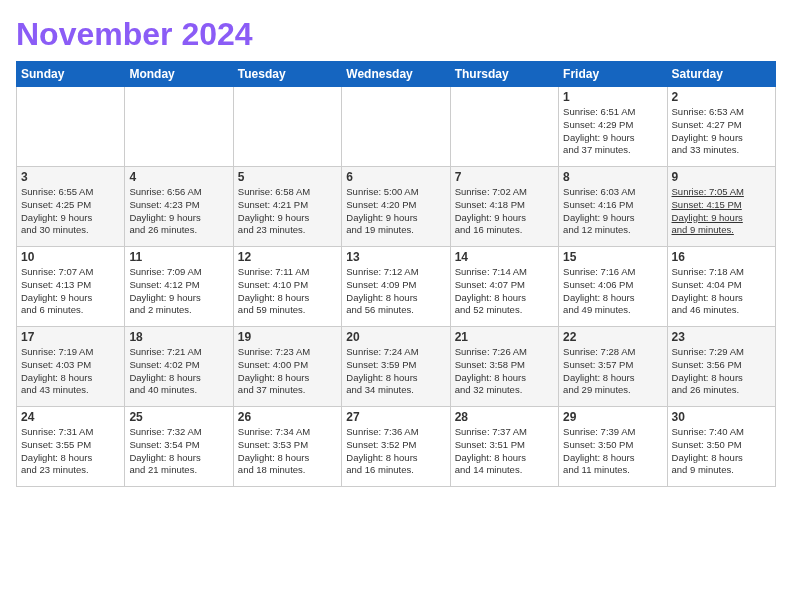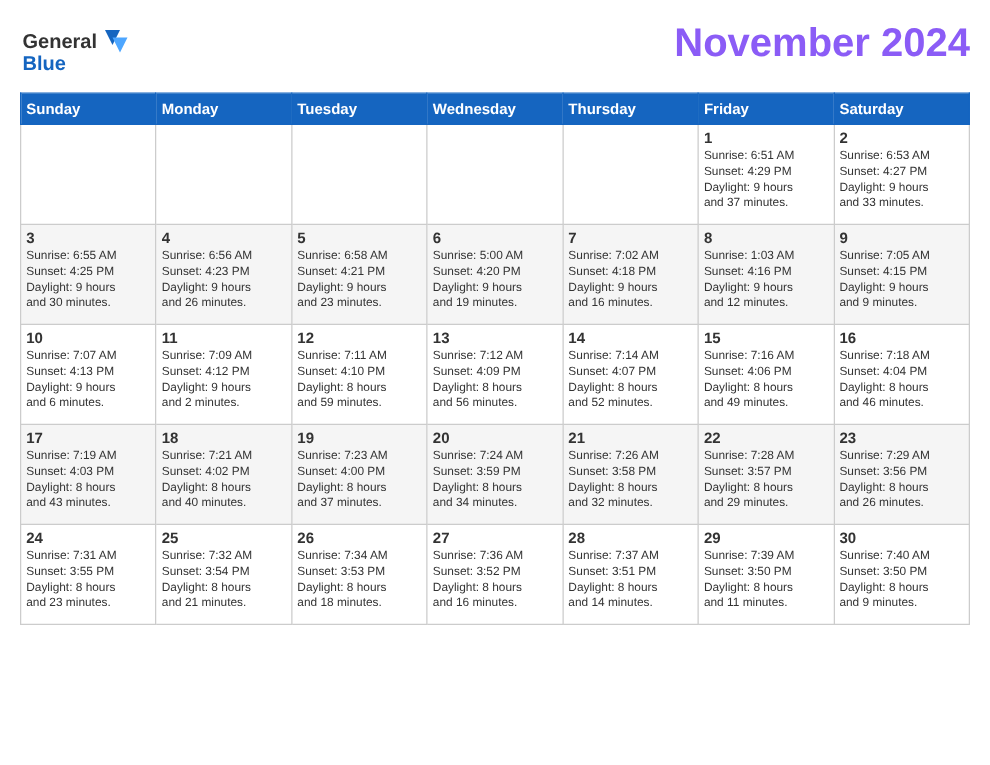--- a/index.html
+++ b/index.html
@@ -74,30 +74,20 @@
       color: #333;
     }
     .empty-cell {
       background: #fff !important;
     }
   </style>
 </head>
 <body>
 
 <div class="header-area">
-  <div class="logo">
-
-    <svg width="90" height="50" viewBox="0 0 90 50">
-      <text x="2" y="22" font-size="16" font-weight="bold" fill="#333" font-family="Arial">General</text>
-      <text x="2" y="40" font-size="16" font-weight="bold" fill="#1565c0" font-family="Arial">Blue</text>
-
-      <polygon points="68,8 80,8 74,20" fill="#1565c0"></polygon>
-      <polygon points="74,14 86,14 80,26" fill="#4da6ff"></polygon>
-    </svg>
-  </div>
   <div class="title-area">
     <div class="month-title">November 2024</div>
   </div>
 </div>
 
 <table>
   <thead>
     <tr>
     <th>Sunday</th>
         <th>Monday</th>
@@ -161,28 +151,28 @@
         </td>
         <td>
           <span class="day-number">7</span>
           <div class="cell-content" style="white-space: pre-line;">Sunrise: 7:02 AM
 Sunset: 4:18 PM
 Daylight: 9 hours
 and 16 minutes.</div>
         </td>
         <td>
           <span class="day-number">8</span>
-          <div class="cell-content" style="white-space: pre-line;">Sunrise: 1:03 AM
+          <div class="cell-content" style="white-space: pre-line;">Sunrise: 6:03 AM
 Sunset: 4:16 PM
 Daylight: 9 hours
 and 12 minutes.</div>
         </td>
         <td>
           <span class="day-number">9</span>
-          <div class="cell-content" style="white-space: pre-line;">Sunrise: 7:05 AM
+          <div class="cell-content" style="white-space: pre-line; text-decoration: underline;">Sunrise: 7:05 AM
 Sunset: 4:15 PM
 Daylight: 9 hours
 and 9 minutes.</div>
         </td>
       </tr>
       <tr>
         <td>
           <span class="day-number">10</span>
           <div class="cell-content" style="white-space: pre-line;">Sunrise: 7:07 AM
 Sunset: 4:13 PM

